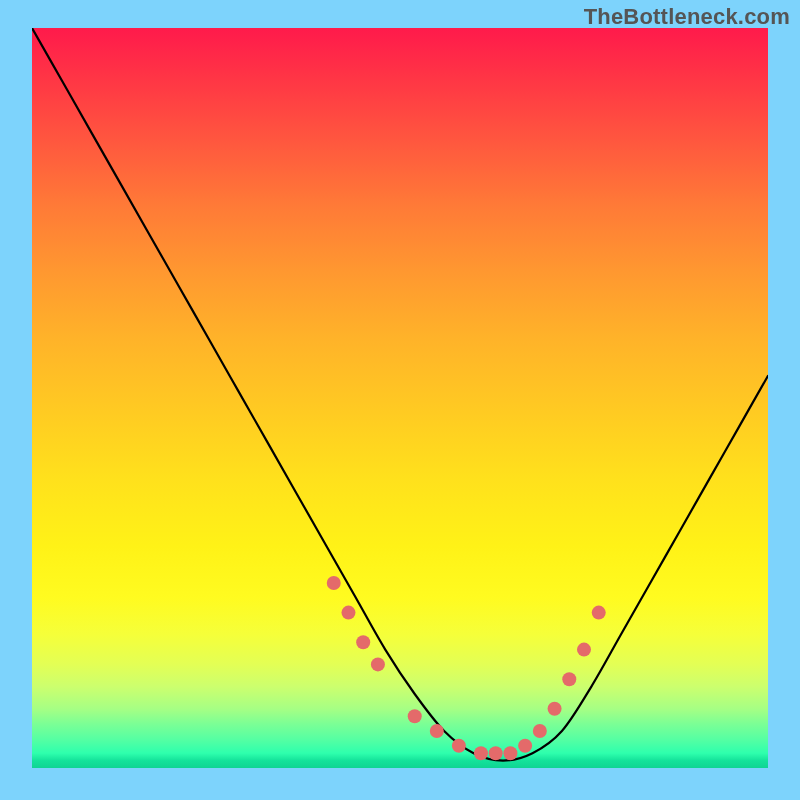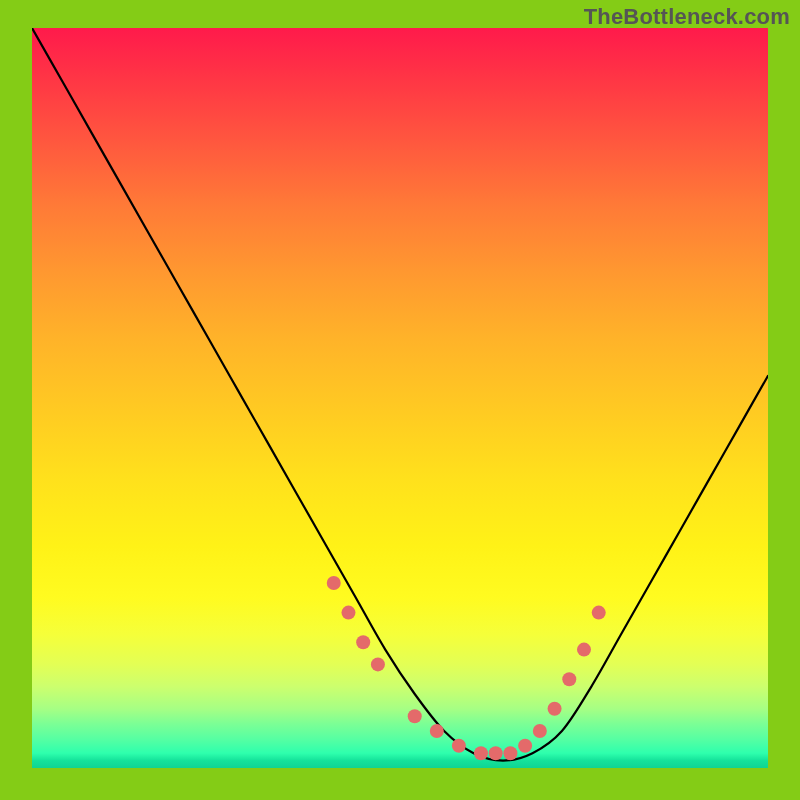--- a/index.html
+++ b/index.html
@@ -8,21 +8,21 @@
     width: 800px;
     height: 800px;
     overflow: hidden;
     background: #000;
     font-family: Arial, Helvetica, sans-serif;
   }
   .frame {
     position: relative;
     width: 800px;
     height: 800px;
-    background: #84cc16;
+    background: #7dd3fc;
   }
   .watermark {
     position: absolute;
     top: 4px;
     right: 10px;
     color: #555;
     font-size: 22px;
     font-weight: 600;
     letter-spacing: 0.2px;
     z-index: 4;

